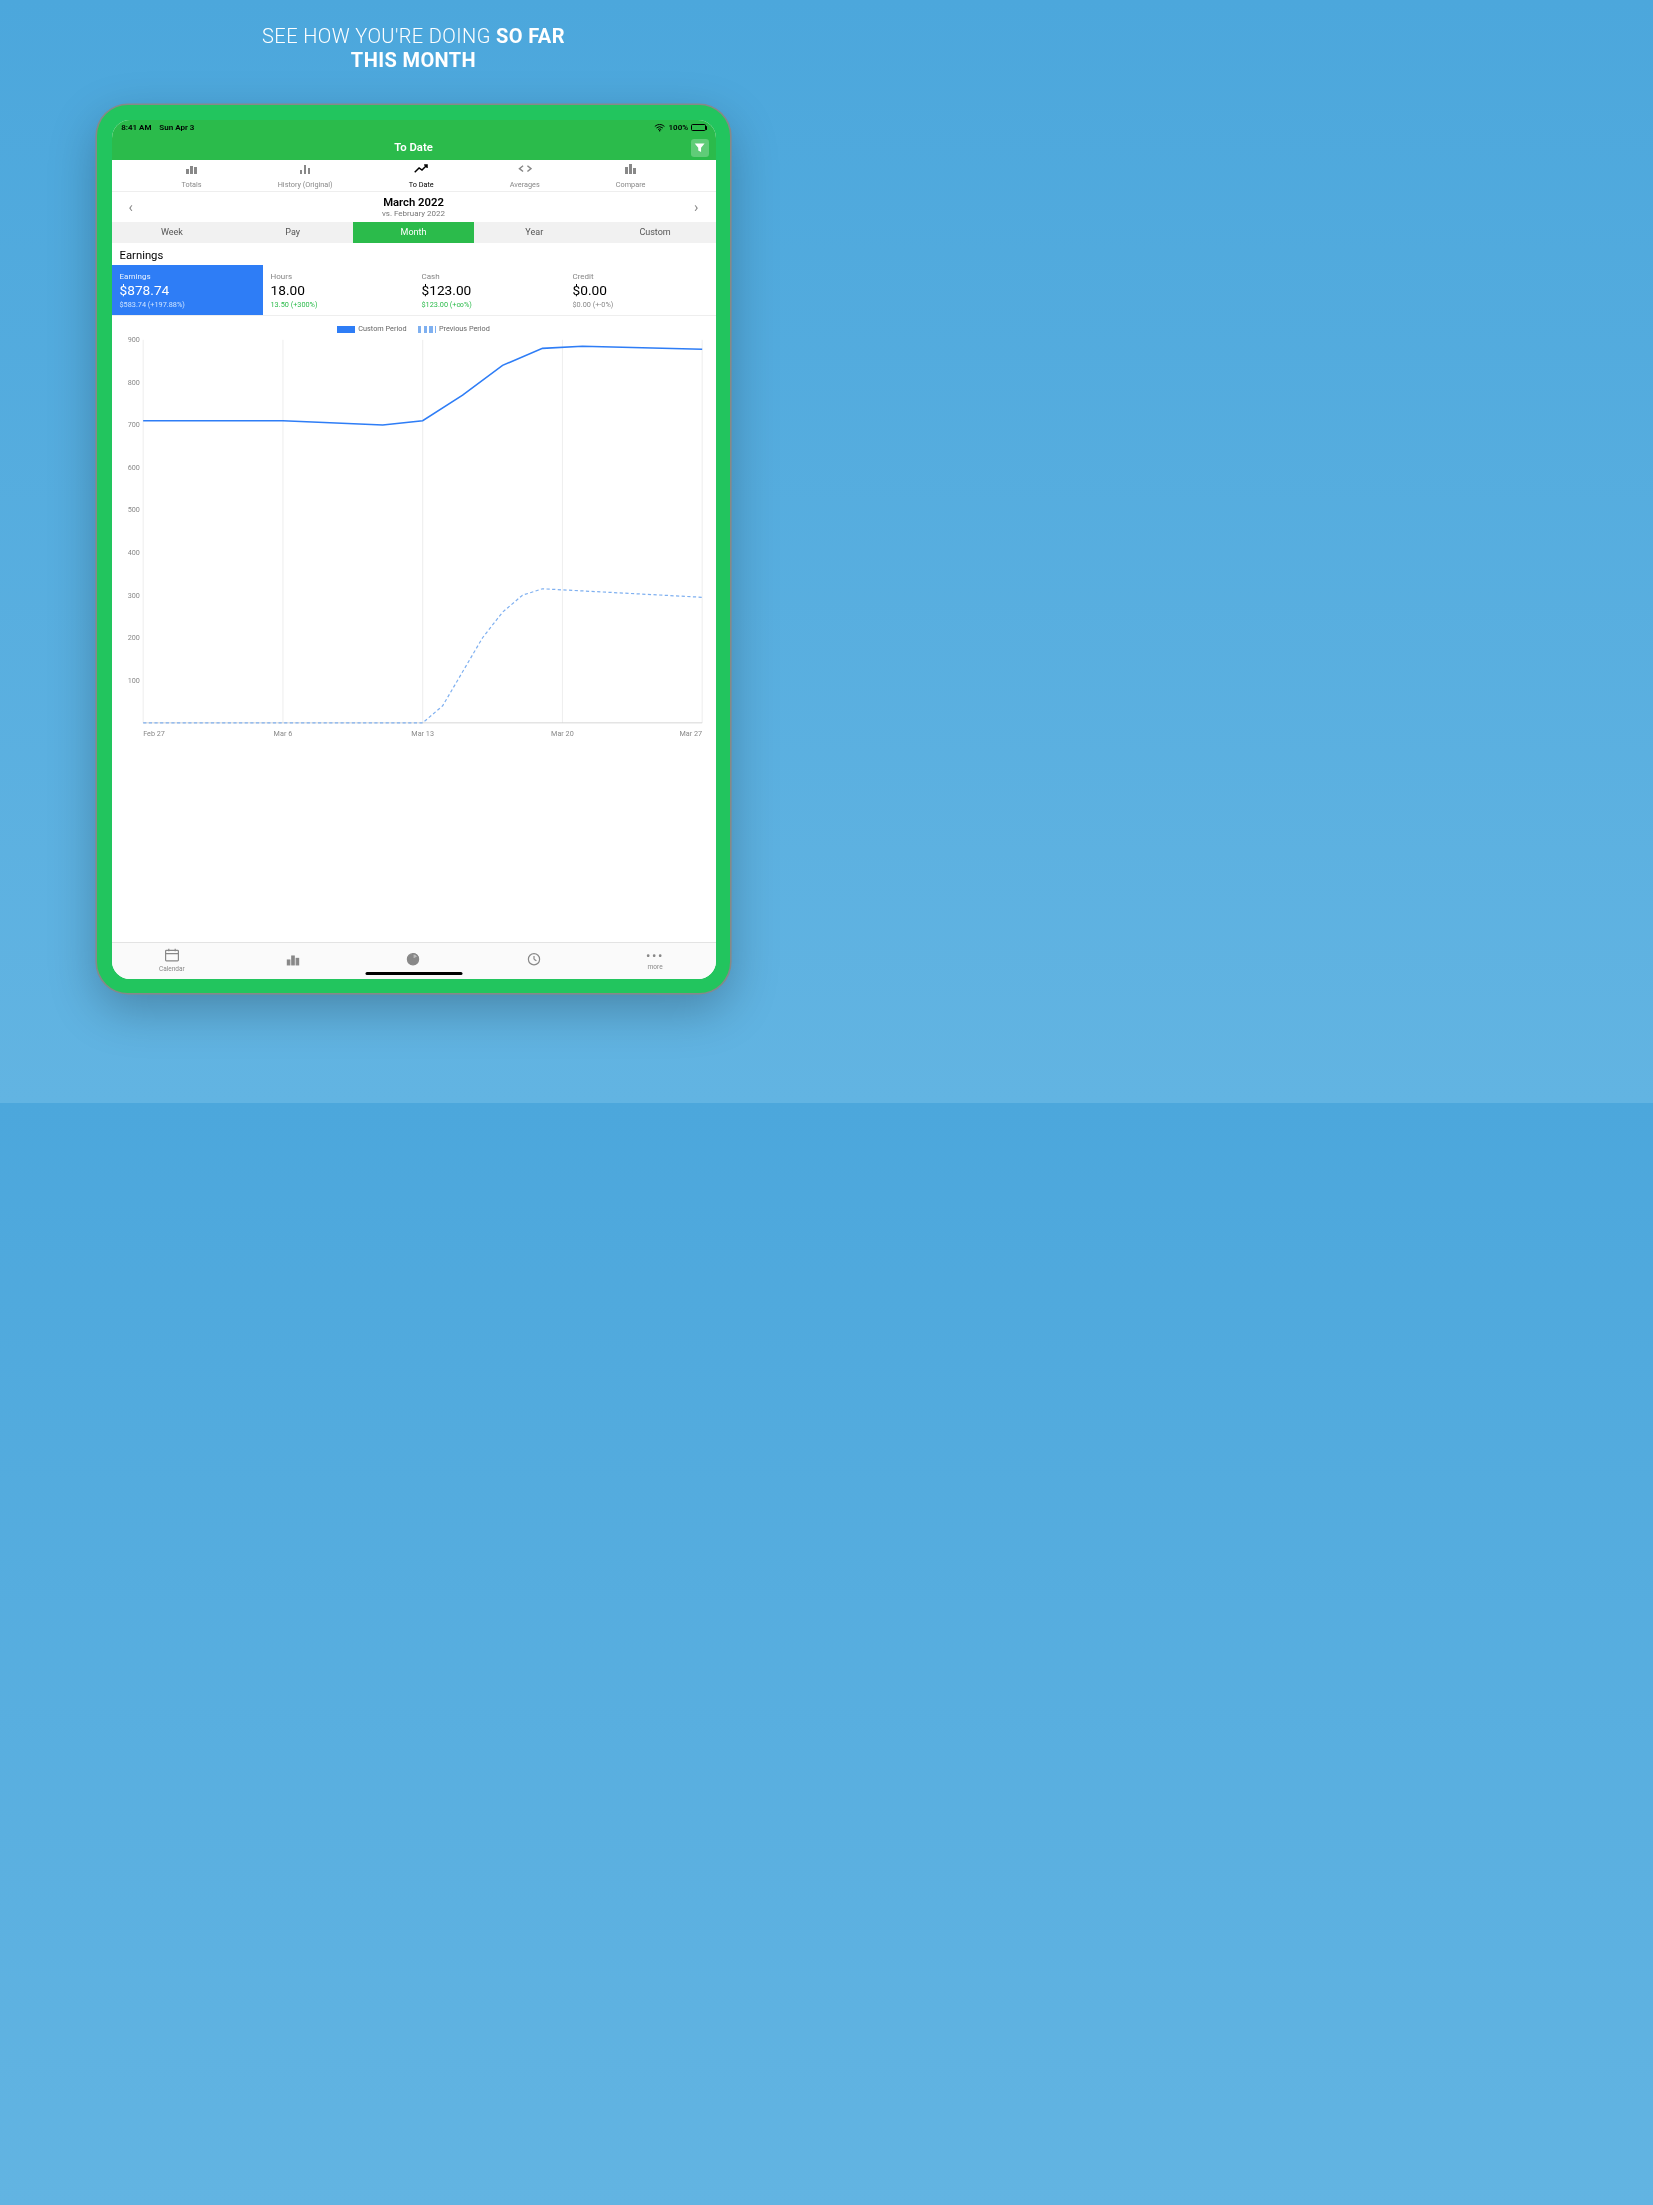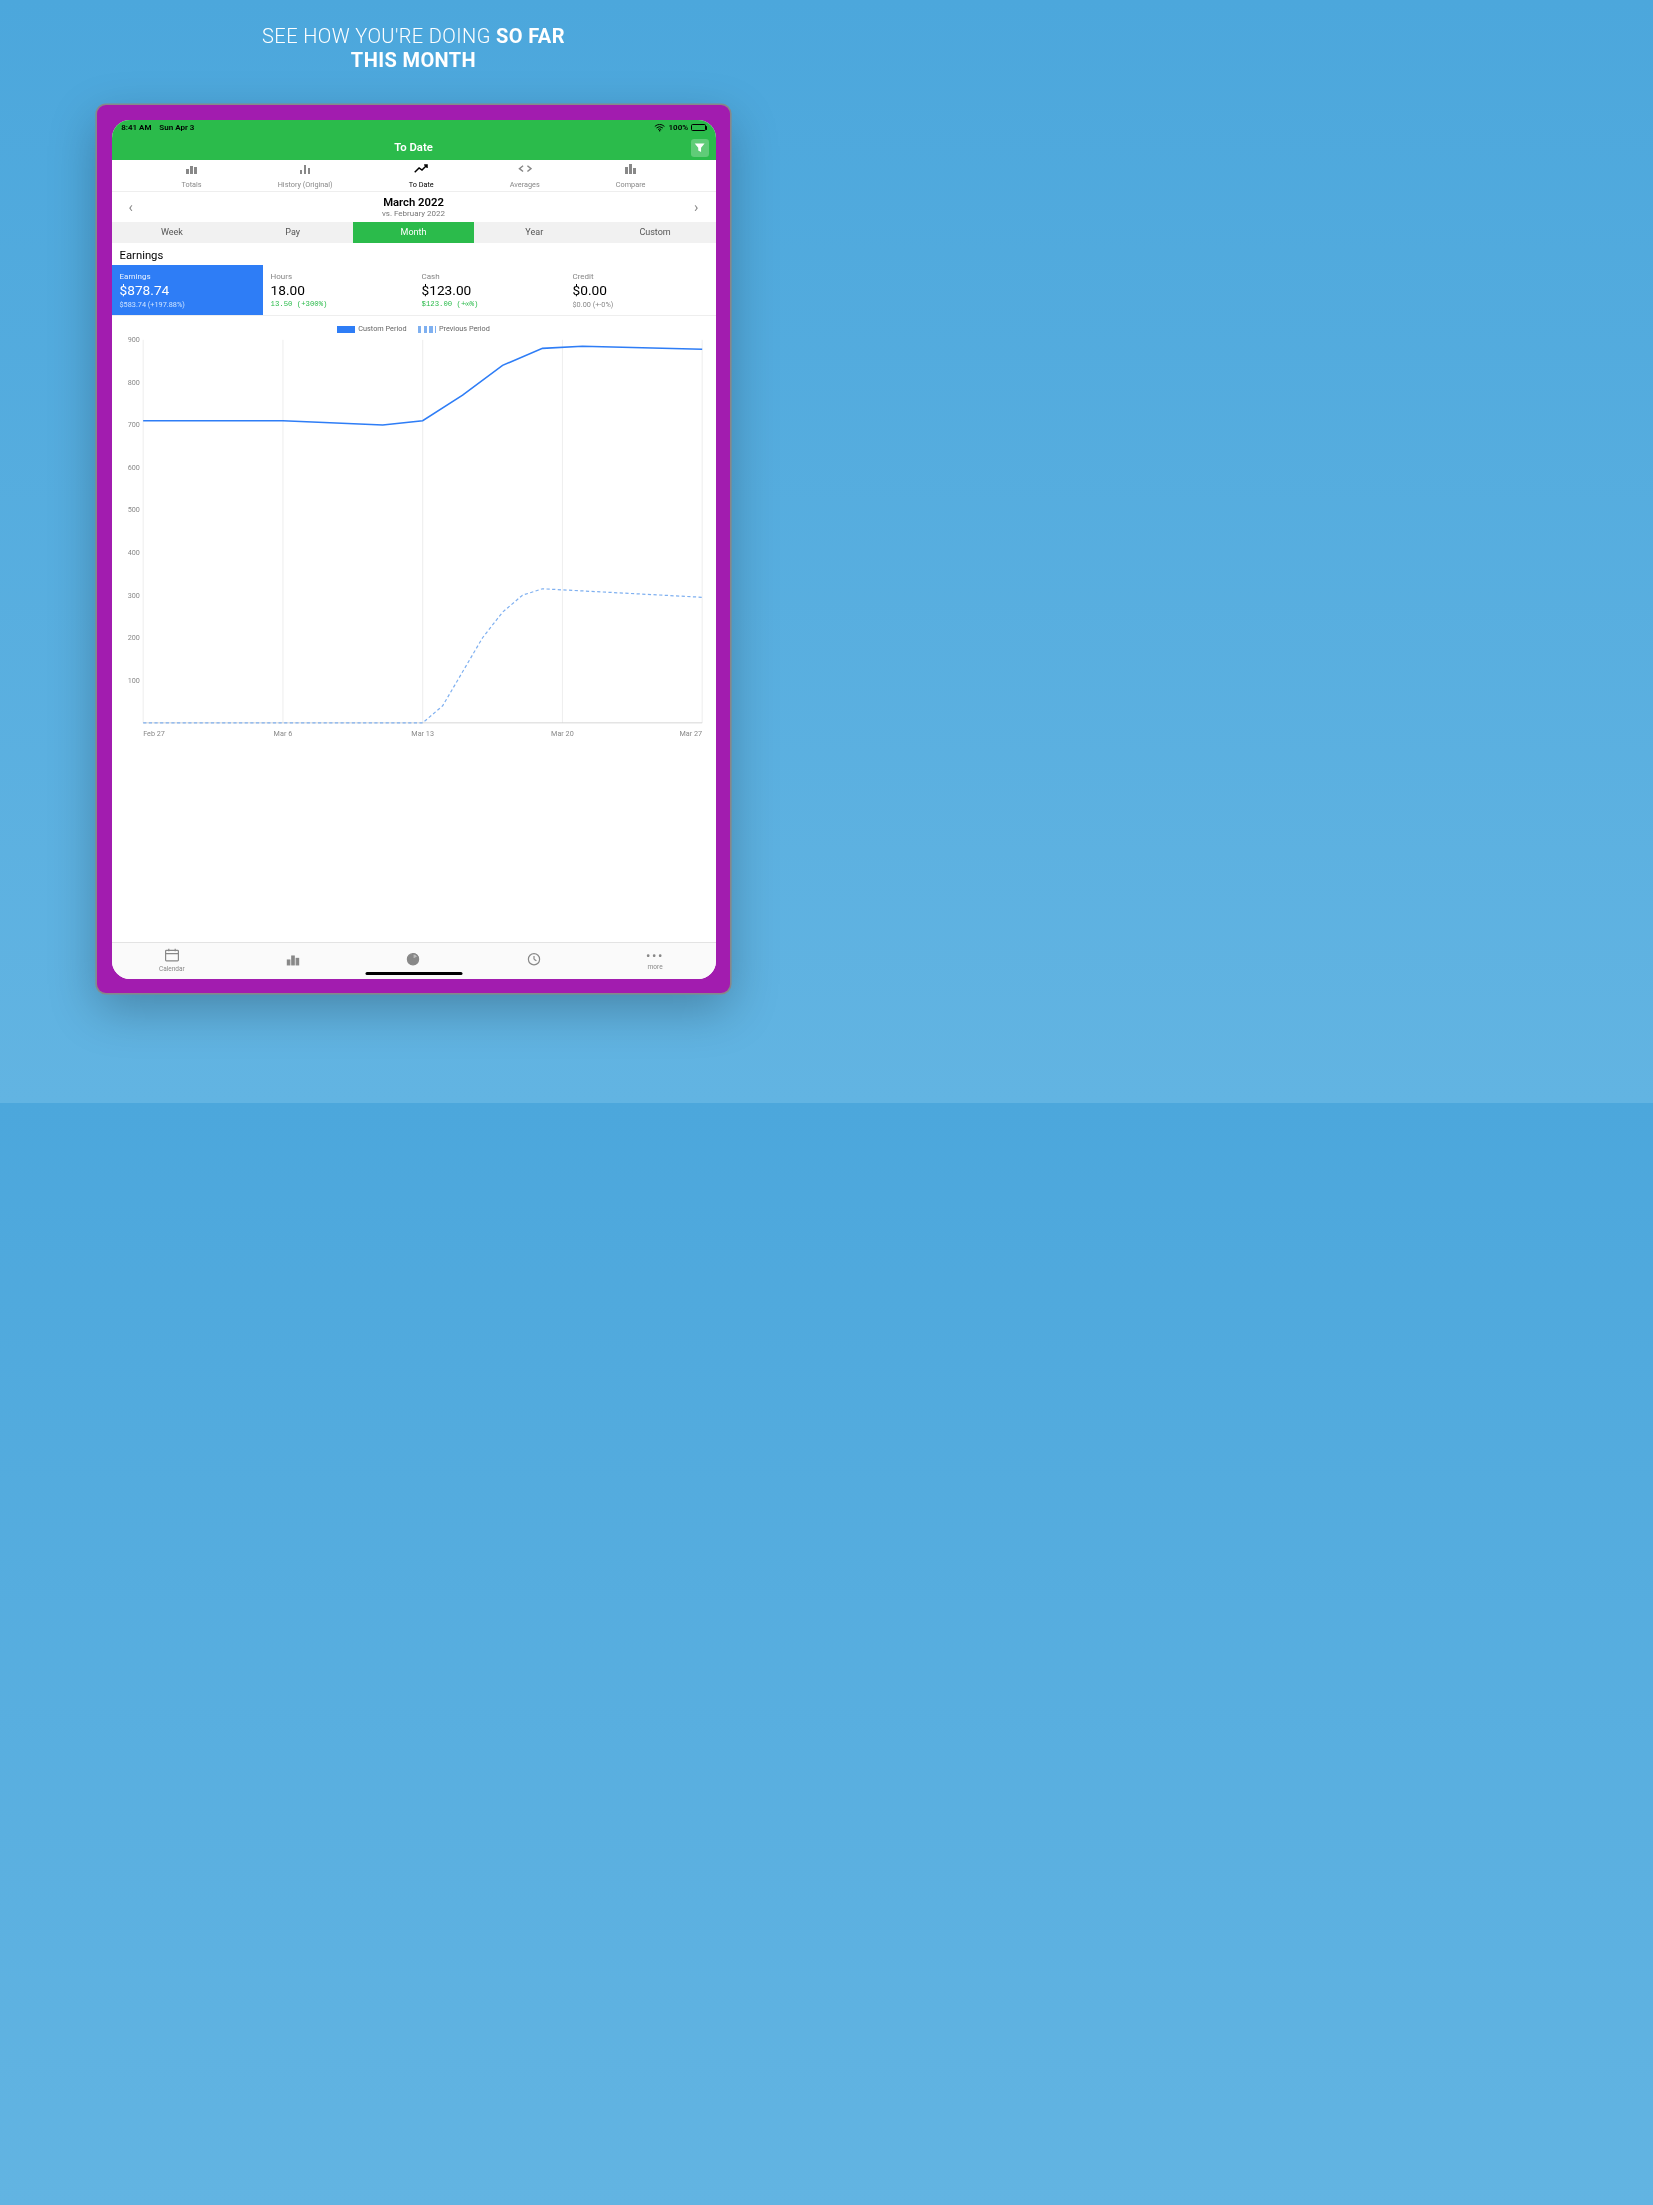--- a/index.html
+++ b/index.html
@@ -21,22 +21,22 @@
   }
   .headline .bold { font-weight: 700; }
 
   
   .ipad {
     position: absolute;
     left: 97px;
     top: 105px;
     width: 633px;
     height: 888px;
-    background: #a21caf;
-    border-radius: 9px;
+    background: #22c55e;
+    border-radius: 31px;
     box-shadow: 0 0 0 1.6px #888, 0 16px 48px rgba(0,0,0,0.25);
     padding: 14.5px;
   }
   .screen {
     width: 100%;
     height: 100%;
     background: #fff;
     border-radius: 18px;
     overflow: hidden;
     display: flex;
@@ -134,21 +134,21 @@
   .metric {
     flex:1; padding:6.5px 8px;
     font-size:8px;
   }
   .metric.selected { background:#2e7df6; color:#fff; }
   .metric .label { font-size:8px; opacity:0.9; margin-bottom:1.6px; }
   .metric .value { font-size:13.7px; font-weight:400; }
   .metric .delta { font-size:7.3px; margin-top:1.6px; }
   .metric:not(.selected) .label { color:#777; }
   .metric:not(.selected) .value { color:#000; }
-  .metric:not(.selected) .delta-green { color:#2bbb4b;font-family:Liberation Mono, monospace; }
+  .metric:not(.selected) .delta-green { color:#2bbb4b; }
   .metric:not(.selected) .delta-gray { color:#888; }
   .metric.selected .delta { color:#cde3ff; }
 
   
   .chart-wrap { padding: 4.8px 4.8px 1.6px; }
   .legend {
     display:flex; justify-content:center; gap:11.3px;
     font-size:7.3px; color:#666; margin:3.2px 0 1.6px;
     align-items:center;
   }

